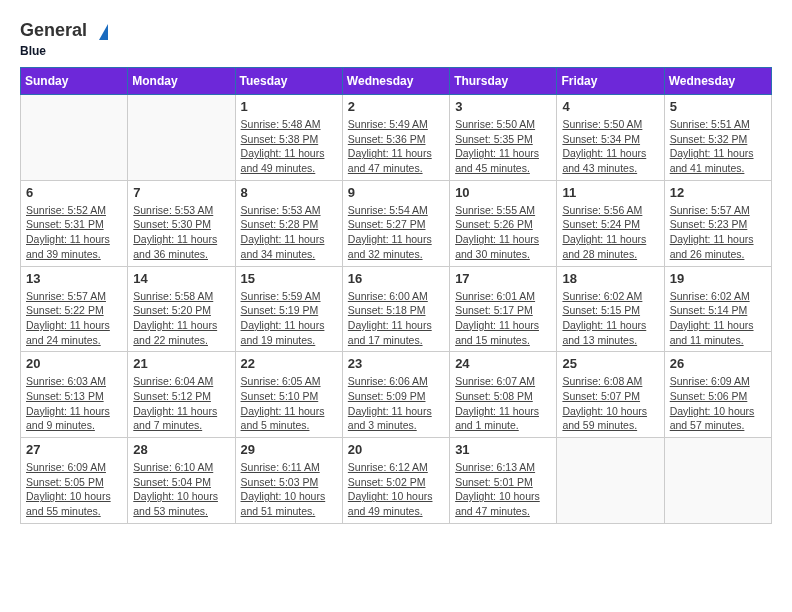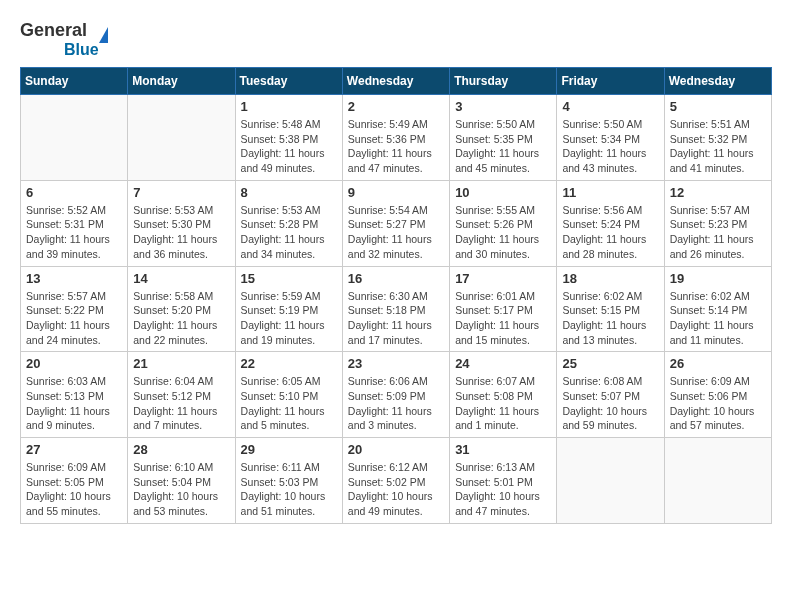--- a/index.html
+++ b/index.html
@@ -16,42 +16,42 @@
       align-items: flex-start;
       margin-bottom: 8px;
     }
     .logo {
       display: flex;
       flex-direction: column;
       align-items: flex-start;
     }
     .logo-row {
       display: flex;
-      align-items: flex-end;
+      align-items: center;
       gap: 10px;
     }
     .title-block {
       text-align: right;
     }
     .month-title {
       font-size: 36px;
       font-weight: bold;
       color: #333;
     }
     .location {
       font-size: 15px;
       color: #555;
     }
     .calendar {
       width: 100%;
       border-collapse: collapse;
       font-size: 11px;
     }
     .calendar th {
-      background-color: #0c4a6e;
+      background-color: #6d28d9;
       color: #fff;
       padding: 6px 4px;
       text-align: left;
       font-size: 12px;
       border: 1px solid #2a6fb0;
     }
     .calendar td {
       border: 1px solid #ccc;
       vertical-align: top;
       padding: 4px 5px;
@@ -62,36 +62,37 @@
     .day-number {
       font-size: 13px;
       font-weight: bold;
       color: #333;
       margin-bottom: 3px;
     }
     .day-info {
       color: #444;
       font-size: 10.5px;
       line-height: 1.4;
+      text-decoration: underline;
     }
     .empty-cell {
       background: #f9f9f9;
     }
   </style>
 </head>
 <body>
 
 <div class="header">
   <div class="logo">
     <div class="logo-row">
       <span style="font-size:18px;font-weight:bold;color:#333;">General</span>
       <span style="display:inline-block;width:0;height:0;border-left:9px solid transparent;border-bottom:16px solid #1a6bbf;margin-left:2px;margin-bottom:-2px;"></span>
     </div>
     <div>
-      <span style="font-size:16px;font-weight:bold;color:#0369a1;margin-left:44px;">Blue</span>
+      <span style="font-size:12px;font-weight:bold;color:#0f172a;">Blue</span>
     </div>
   </div>
   <div class="title-block">
     <div class="month-title"></div>
     <div class="location"></div>
   </div>
 </div>
 
 <table class="calendar">
   <thead>
@@ -198,21 +199,21 @@
 Daylight: 11 hours and 22 minutes.</div>
         </td>
         <td>
           <div class="day-number">15</div>
           <div class="day-info">Sunrise: 5:59 AM
 Sunset: 5:19 PM
 Daylight: 11 hours and 19 minutes.</div>
         </td>
         <td>
           <div class="day-number">16</div>
-          <div class="day-info">Sunrise: 6:30 AM
+          <div class="day-info">Sunrise: 6:00 AM
 Sunset: 5:18 PM
 Daylight: 11 hours and 17 minutes.</div>
         </td>
         <td>
           <div class="day-number">17</div>
           <div class="day-info">Sunrise: 6:01 AM
 Sunset: 5:17 PM
 Daylight: 11 hours and 15 minutes.</div>
         </td>
         <td>

